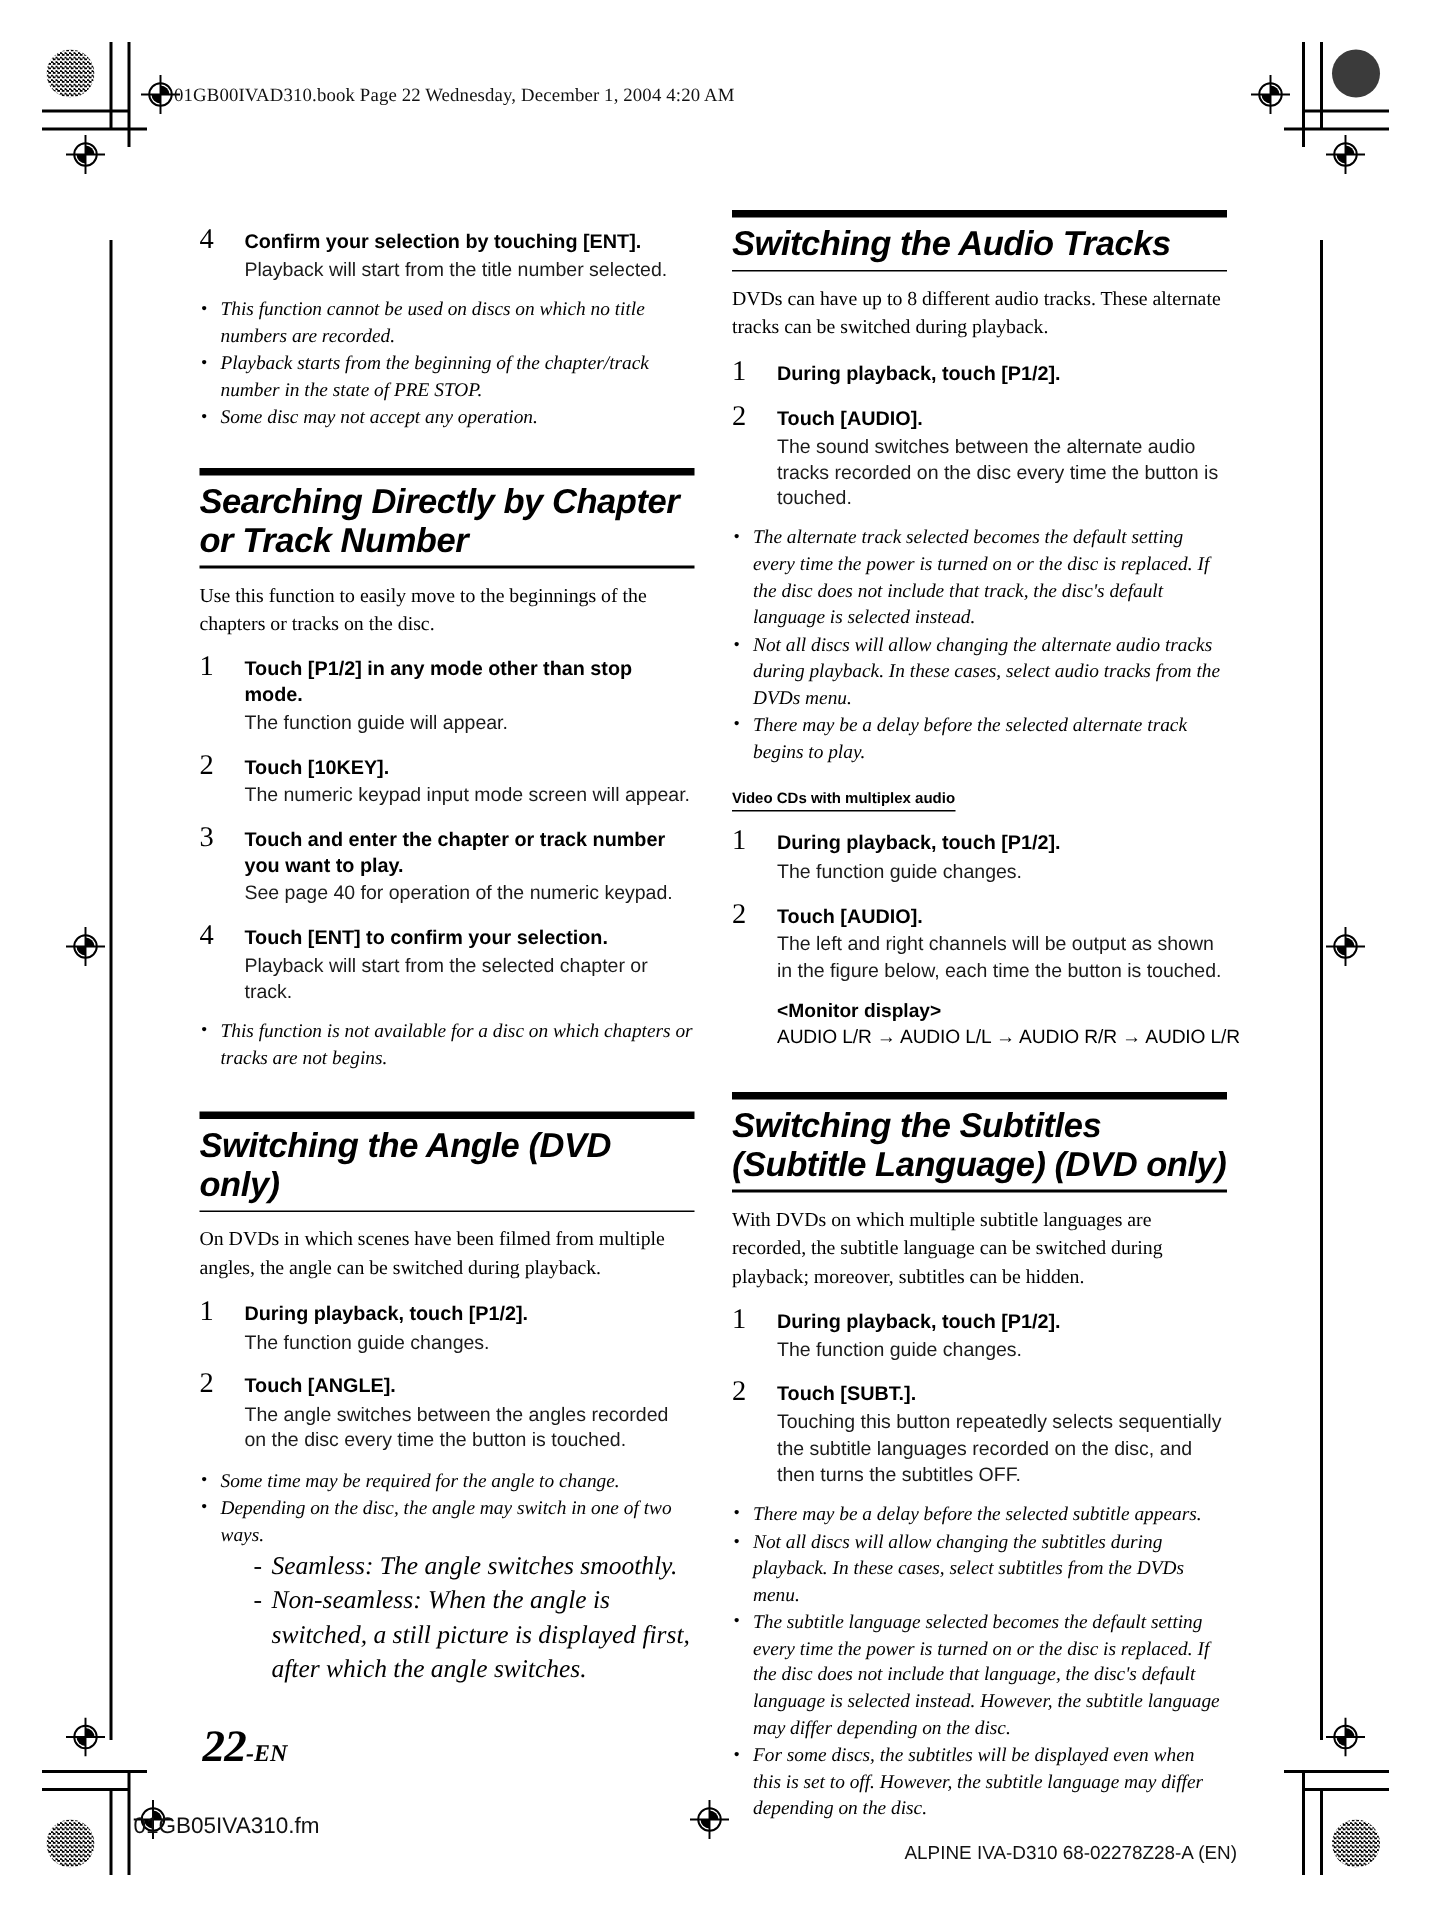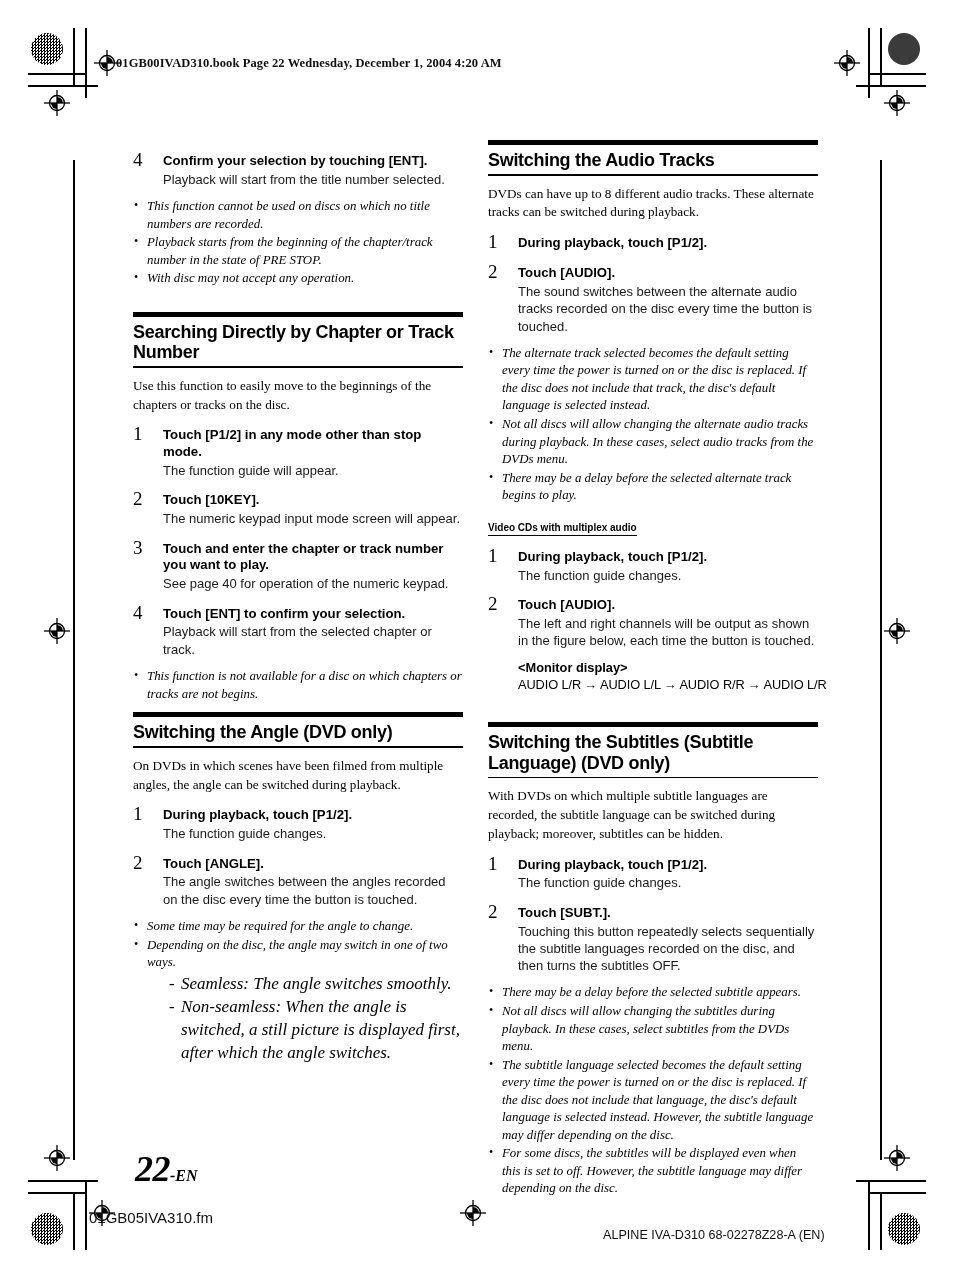--- a/index.html
+++ b/index.html
@@ -45,21 +45,20 @@
   
   .slug {
     position: absolute;
     left: 116px;
     top: 56px;
     font-family: "Liberation Serif", serif;
     font-size: 12.5px;
     letter-spacing: 0.1px;
     white-space: nowrap;
     color: #111;
-    font-weight: bold;
   }
 
   
   .col {
     position: absolute;
     top: 140px;
     width: 330px;
   }
   .col-left  { left: 133px; }
   .col-right { left: 488px; }
@@ -72,23 +71,24 @@
   .sec-head .rule-top {
     height: 5px;
     background: #000;
     width: 100%;
   }
   .sec-head h2 {
     margin: 0;
     padding: 5px 0 4px 0;
     font-family: "Liberation Sans", sans-serif;
     font-weight: bold;
-    font-size: 18px;
+    font-size: 23px;
     line-height: 1.12;
     letter-spacing: -0.3px;
+    font-style: italic;
   }
   .sec-head .rule-bot {
     height: 1.6px;
     background: #000;
     width: 100%;
   }
 
   
   .body-serif {
     font-family: "Liberation Serif", serif;
@@ -197,21 +197,21 @@
   
   .folio {
     position: absolute;
     left: 135px;
     top: 1148px;
     font-family: "Liberation Serif", serif;
     font-style: italic;
     font-weight: bold;
   }
   .folio .pg {
-    font-size: 36px;
+    font-size: 30px;
     letter-spacing: -0.5px;
   }
   .folio .suffix {
     font-size: 16px;
   }
 
   
   .foot-left {
     position: absolute;
     left: 89px;
@@ -364,21 +364,21 @@
 
     <div class="step">
       <span class="num">4</span>
       <p class="step-title">Confirm your selection by touching [ENT].</p>
       <p class="step-desc">Playback will start from the title number selected.</p>
     </div>
 
     <ul class="notes">
       <li>This function cannot be used on discs on which no title numbers are recorded.</li>
       <li>Playback starts from the beginning of the chapter/track number in the state of PRE STOP.</li>
-      <li>With disc may not accept any operation.</li>
+      <li>Some disc may not accept any operation.</li>
     </ul>
 
     <div class="sec-head" style="margin-top:24px;">
       <div class="rule-top"></div>
       <h2>Searching Directly by Chapter or Track Number</h2>
       <div class="rule-bot"></div>
     </div>
 
     <p class="body-serif">Use this function to easily move to the beginnings of the chapters or tracks on the disc.</p>
 
@@ -400,21 +400,21 @@
     <div class="step">
       <span class="num">4</span>
       <p class="step-title">Touch [ENT] to confirm your selection.</p>
       <p class="step-desc">Playback will start from the selected chapter or track.</p>
     </div>
 
     <ul class="notes">
       <li>This function is not available for a disc on which chapters or tracks are not begins.</li>
     </ul>
 
-    <div class="sec-head" style="margin-top:9px;">
+    <div class="sec-head" style="margin-top:27px;">
       <div class="rule-top"></div>
       <h2>Switching the Angle (DVD only)</h2>
       <div class="rule-bot"></div>
     </div>
 
     <p class="body-serif">On DVDs in which scenes have been filmed from multiple angles, the angle can be switched during playback.</p>
 
     <div class="step">
       <span class="num">1</span>
       <p class="step-title">During playback, touch [P1/2].</p>

